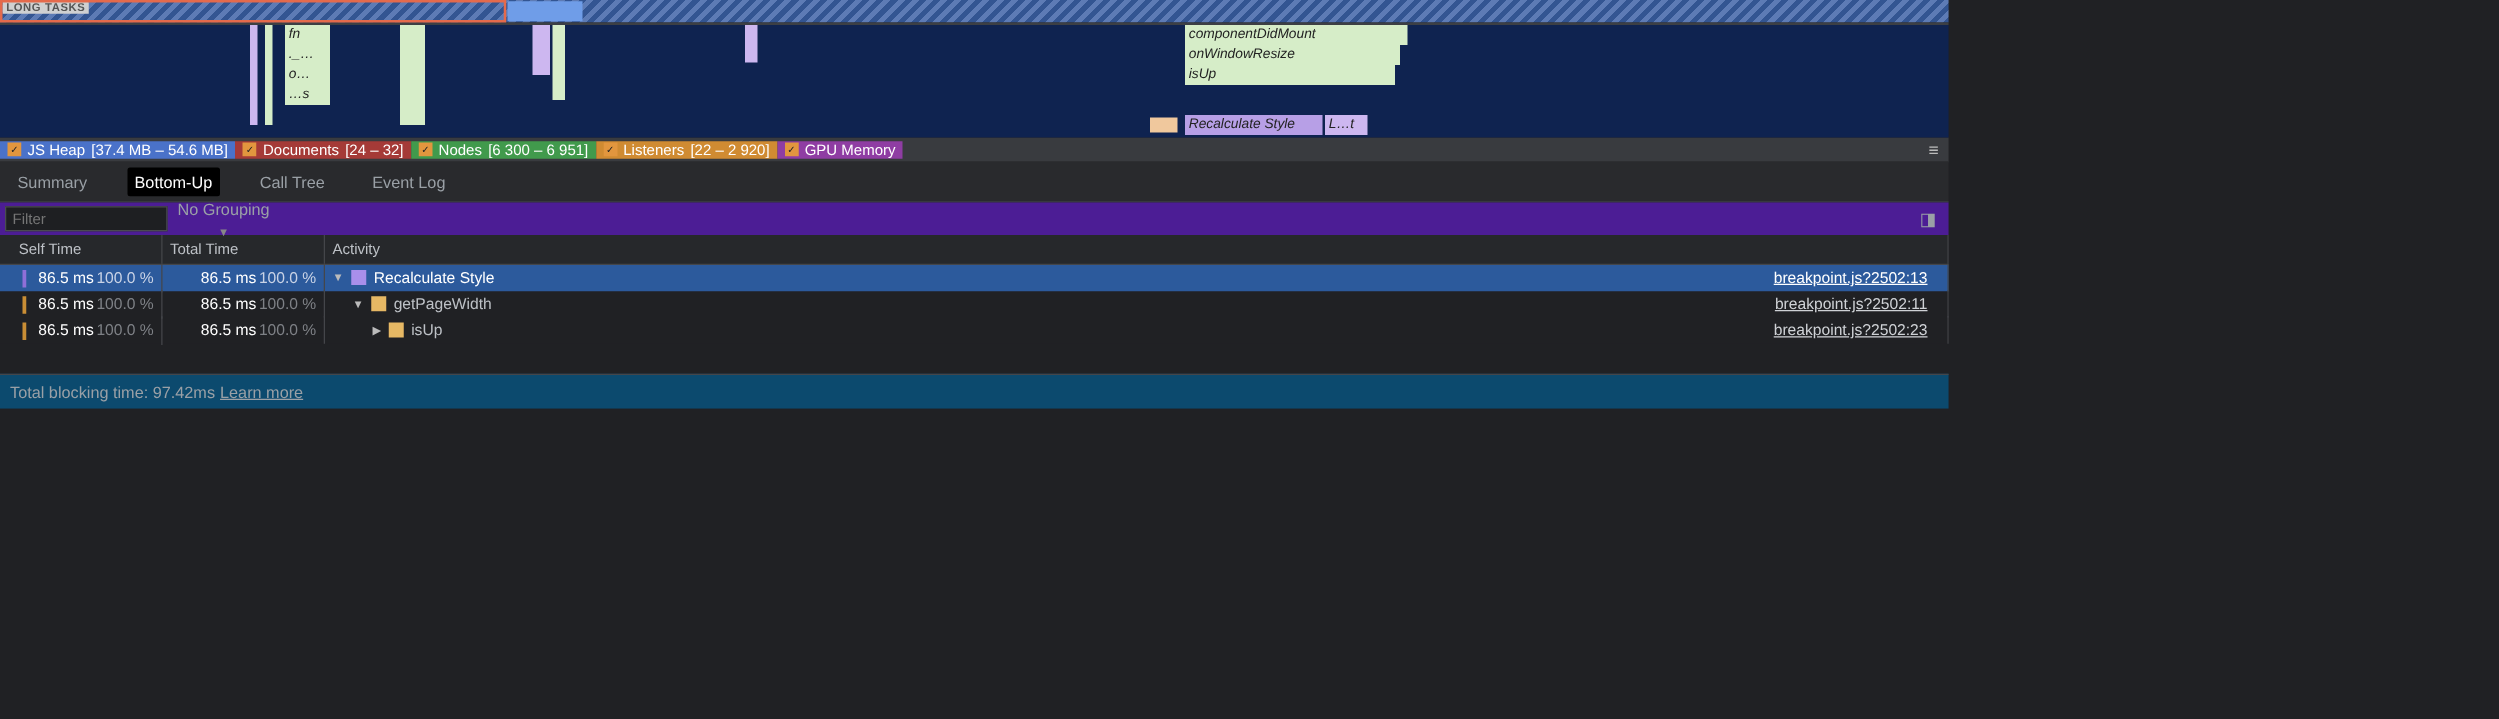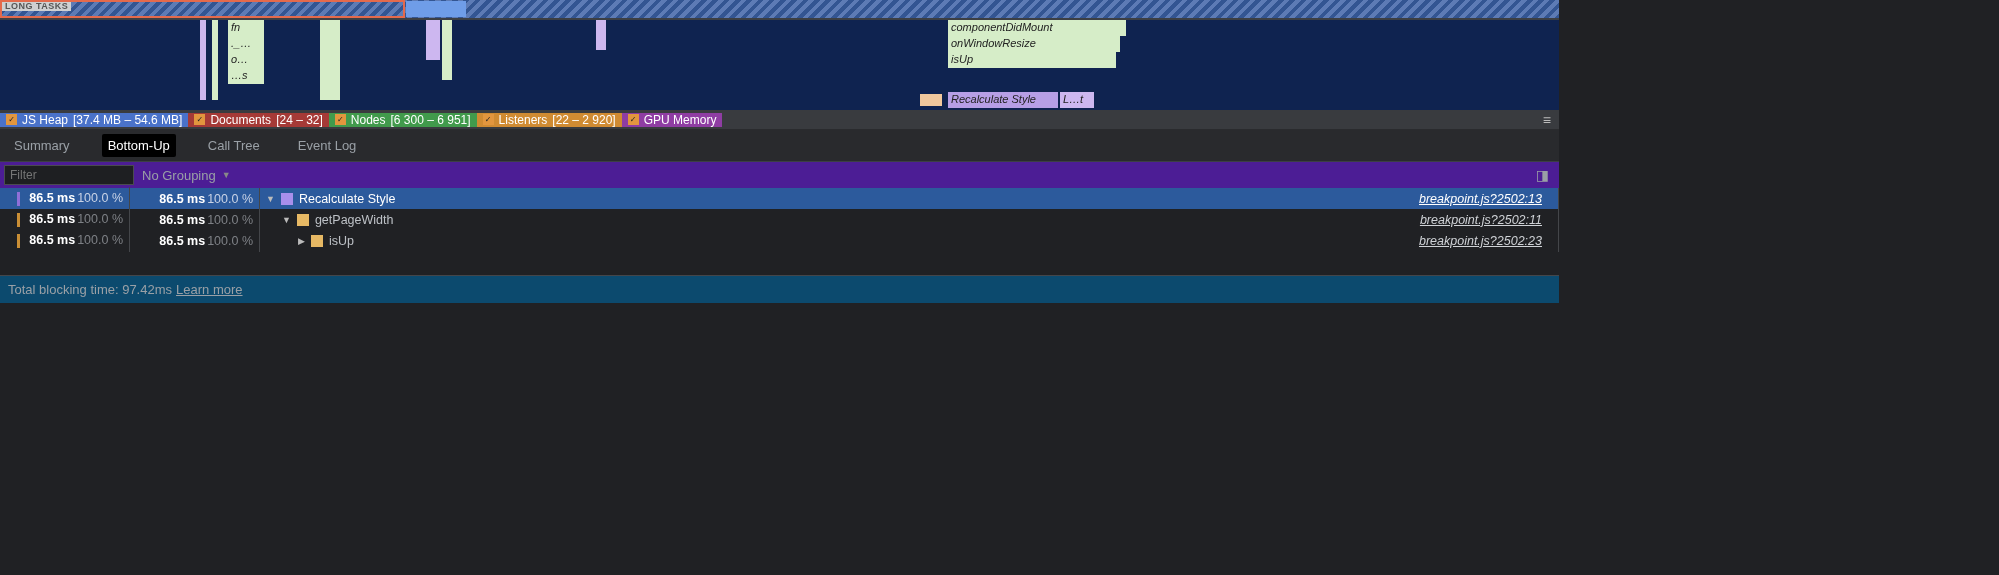--- a/index.html
+++ b/index.html
@@ -134,21 +134,21 @@
   .filter-input {
     width: 130px;
     background: #1e1f22;
     border: 1px solid #4a4c50;
     color: #bdc1c6;
     padding: 2px 5px;
     font-size: 12px;
   }
   .grouping {
     color: #9aa0a6; font-size: 13px;
-    display: flex; align-items: center; gap: 6px;
+    display: flex; align-items: center; gap: 6px; flex-direction: column;
   }
   .grouping .arrow { font-size: 9px; color:#888; }
   .scroll-toggle { margin-left:auto; color:#9aa0a6; padding:0 6px; font-size:14px;}
 
   
   .table-wrap { background:#202124; }
   .table-header {
     display:flex;
     font-size:12px;
     color:#bdc1c6;
@@ -165,41 +165,41 @@
   .table-header .col-self, .table-header .col-total, .table-header .col-activity { text-align:left;}
   .table-body {}
   .table-row {
     display:flex;
     font-size:12.5px;
     color:#bdc1c6;
     height: 21px;
     align-items:center;
   }
   .table-row.selected { background:#2c5a9c; color:#fff; }
-  .table-row .ms { color:#fff;font-weight:bold; }
+  .table-row .ms { color:#fff; }
   .table-row.selected .ms { color:#fff; }
   .table-row .pct { color:#7e8186; margin-left:2px;}
   .table-row.selected .pct { color:#c9d3e6; }
   .col-self::before {
     content:''; display:inline-block;
     width:3px; height:14px; vertical-align:middle;
     margin-right:6px;
   }
   .bar-purple::before { background:#8f6fd8; }
   .bar-amber::before  { background:#c98e35; }
   .activity-inner {
     display:flex; align-items:center; gap:6px; flex:1;
   }
   .indent1 { padding-left: 16px; }
   .indent2 { padding-left: 32px; }
   .disc-tri { font-size:9px; color:#bbb; }
   .act-swatch { width:12px; height:12px; display:inline-block; }
   .sw-purple { background:#a98feb; }
   .sw-amber  { background:#e6b864; }
-  .act-link  { margin-left:auto; color:#cfd2d6; text-decoration:underline; padding-right:10px;font-style:italic;}
+  .act-link  { margin-left:auto; color:#cfd2d6; text-decoration:underline; padding-right:10px;}
   .table-row.selected .act-link { color:#fff; }
 
   
   .footer {
     display:flex; align-items:center;
     background:#0c4a6e;
     color:#9aa0a6;
     font-size:13px;
     padding:6px 8px;
     border-top:1px solid #44464a;
@@ -277,20 +277,25 @@
 <div class="filter-row">
   <input class="filter-input" placeholder="Filter" style="">
   <div class="grouping">
     <span>No Grouping</span>
     <span class="arrow">▼</span>
   </div>
   <div class="scroll-toggle">◨</div>
 </div>
 
 <div class="table-wrap">
+  <div class="table-header">
+    <div class="col-self">Self Time</div>
+    <div class="col-total">Total Time</div>
+    <div class="col-activity">Activity</div>
+  </div>
   <div class="table-body">
     <div class="table-row selected">
       <div class="col-self bar-purple">
         <span class="ms">86.5 ms</span><span class="pct">100.0 %</span>
       </div>
       <div class="col-total">
         <span class="ms">86.5 ms</span><span class="pct">100.0 %</span>
       </div>
       <div class="col-activity">
         <div class="activity-inner">

